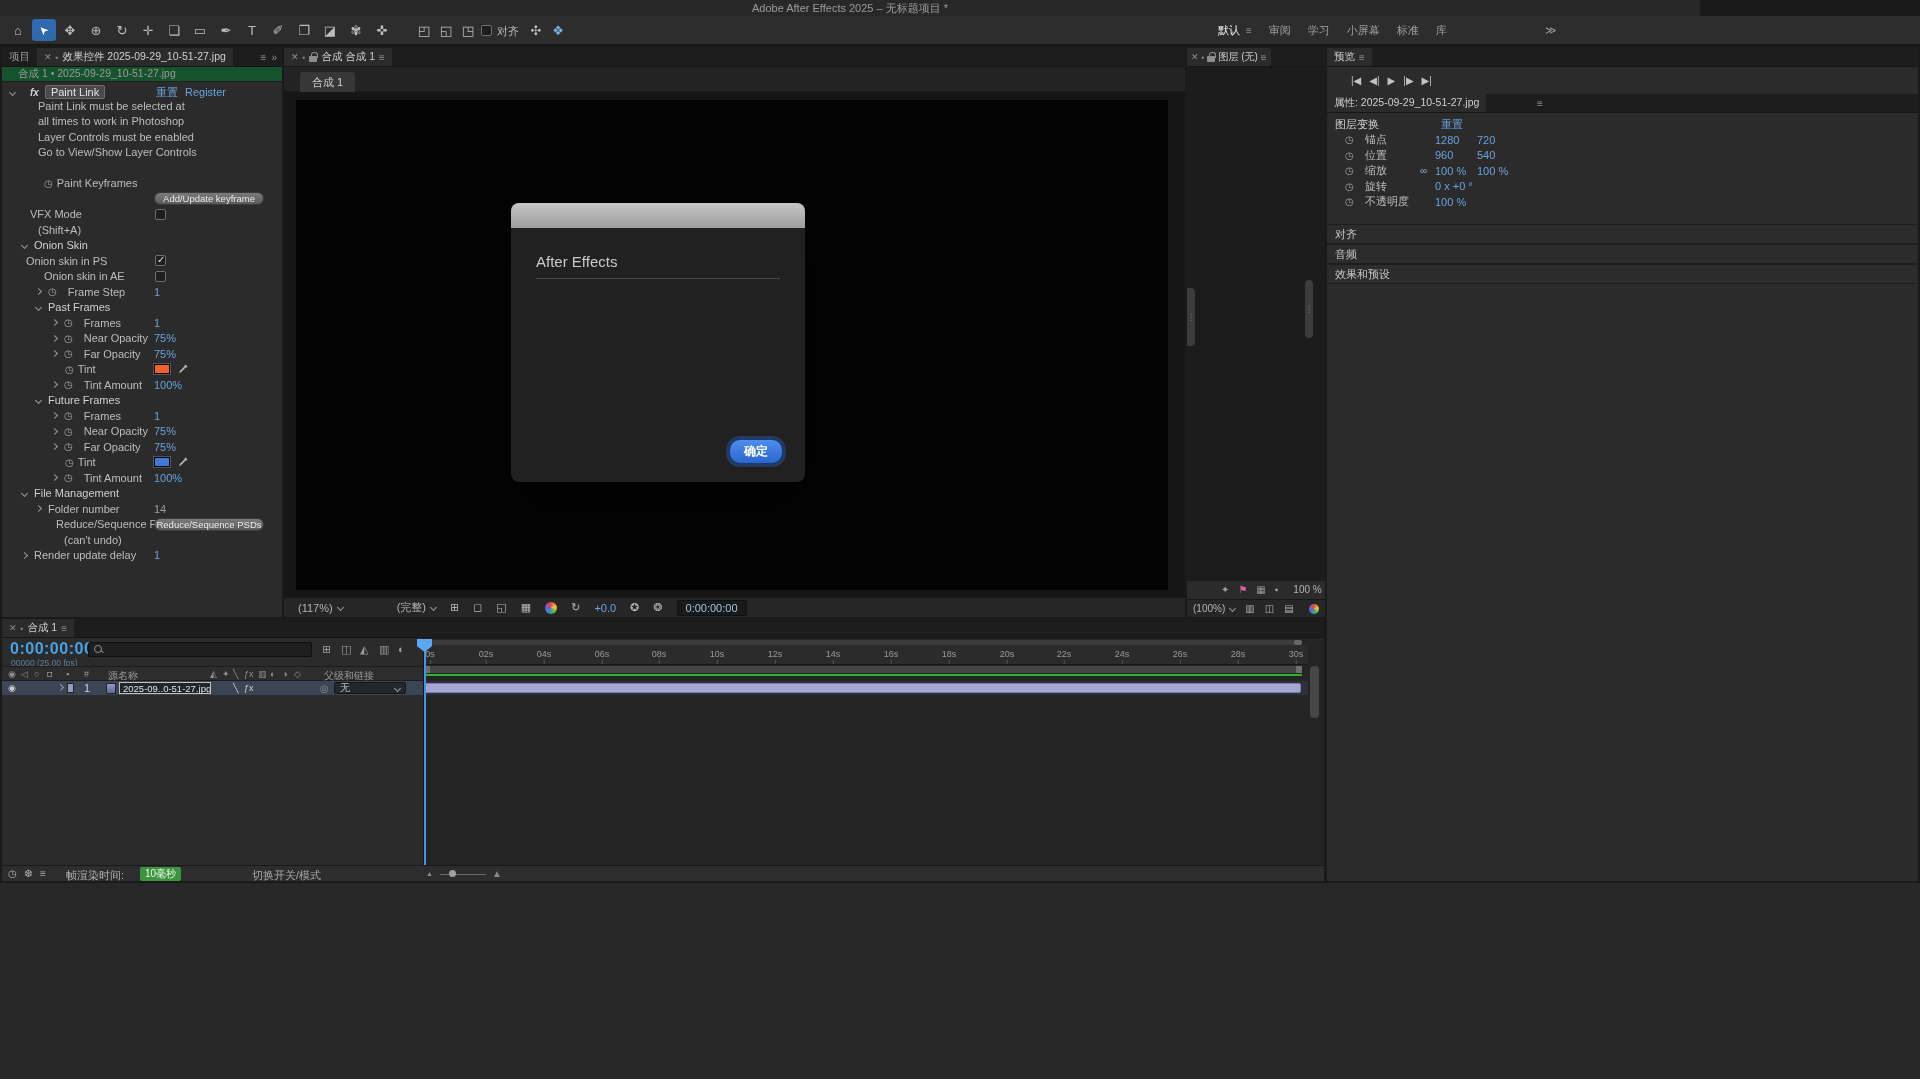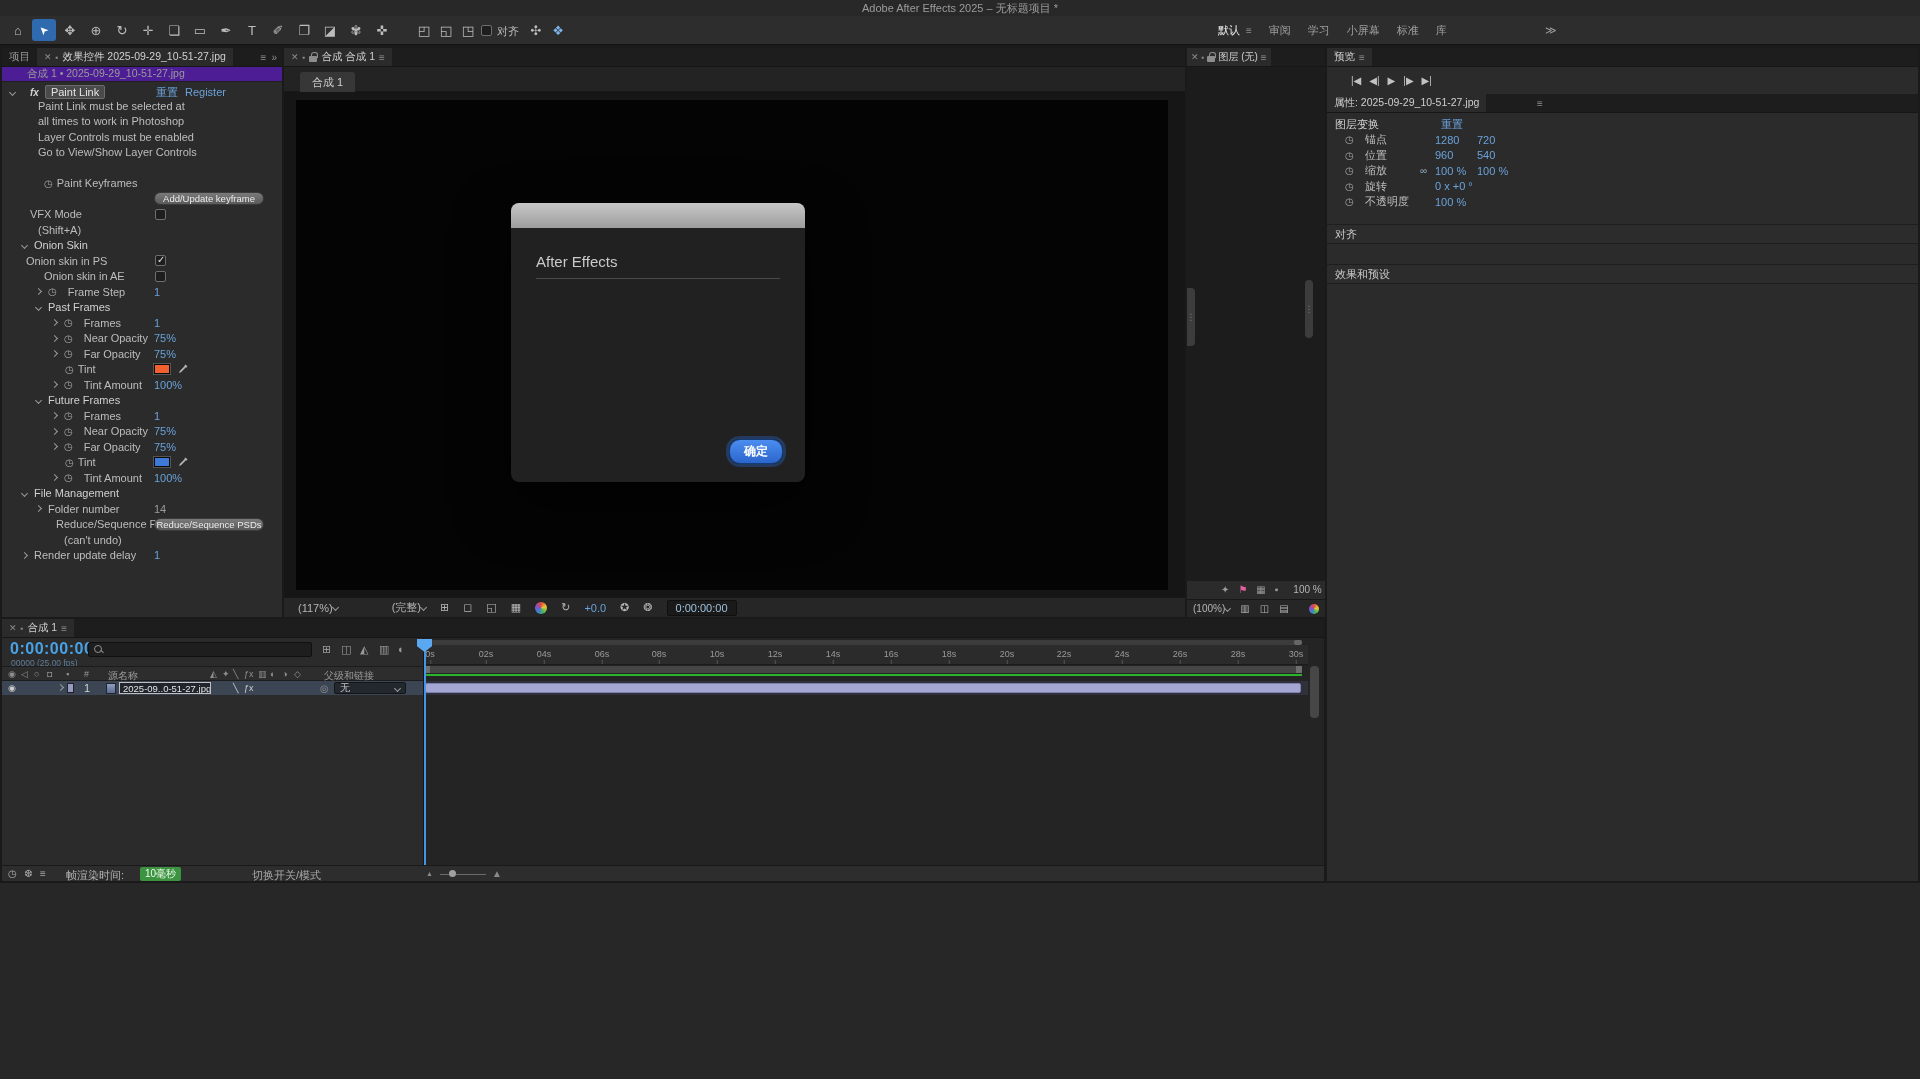--- a/index.html
+++ b/index.html
@@ -1,20 +1,20 @@
 <!DOCTYPE html>
 <html><head>
 <meta charset="utf-8">
 <style>
 *{margin:0;padding:0;box-sizing:border-box}
 body{position:relative;width:1920px;height:1079px;overflow:hidden;background:#272727;
  font-family:"Liberation Sans","DejaVu Sans",sans-serif;font-size:11px;color:#c3c3c3;}
 .abs{position:absolute}
 #appbg{position:absolute;left:0;top:0;width:1920px;height:883px;background:#1a1a1a}
-#titlebar{position:absolute;left:0;top:0;width:1920px;height:16px;background:#282828;
+#titlebar{position:absolute;left:0;top:0;width:1700px;height:16px;background:#282828;
  display:flex;align-items:center;justify-content:center;color:#9b9b9b;font-size:11px}
 #toolbar{position:absolute;left:0;top:16px;width:1920px;height:29px;background:#2d2d2d;border-bottom:1px solid #141414}
 .tool{position:absolute;top:3px;width:24px;height:22px;display:flex;align-items:center;justify-content:center;
  color:#bdbdbd;font-size:13px;border-radius:3px}
 .tool.sel{background:#2f69ae;color:#fff}
 .ws{color:#9f9f9f}
 .ws.on{color:#ececec}
 .panel{position:absolute;background:#2b2b2b;overflow:hidden}
 .tstrip{position:absolute;left:0;top:0;right:0;height:19px;background:#1d1d1d;display:flex;align-items:stretch;
  font-size:10.5px;color:#969696;border-bottom:1px solid #161616}
@@ -34,21 +34,21 @@
 .sw{color:#9f9f9f;font-size:10px;margin-right:4px;flex:none}
 .ecrow{position:relative;height:15.5px;display:flex;align-items:center;color:#bdbdbd}
 .ecrow .grp{color:#d0d0d0}
 .ecbtn{position:absolute;left:152px;top:1px;width:110px;height:13px;background:linear-gradient(#7a7a7a,#5a5a5a);
  border:1px solid #3a3a3a;border-radius:7px;color:#ececec;font-size:9.5px;display:flex;align-items:center;justify-content:center}
 .cbx{position:absolute;left:153px;top:2px;width:11px;height:11px;background:#1e1e1e;border:1px solid #6e6e6e;border-radius:2px}
 .cbx.on:before{content:"✓";position:absolute;left:1px;top:-2px;color:#e2e2e2;font-size:10px}
 .swatch{position:absolute;left:152px;top:2.5px;width:16px;height:10px;border:1px solid #090909;outline:1px solid #555}
 .dropper{position:absolute;left:176px;top:2px}
 .colico{position:absolute;color:#8f8f8f;font-size:9px;top:2px}
-.vdd{display:flex;align-items:center;color:#b5b5b5}
+.vdd{display:flex;align-items:center;gap:5px;color:#b5b5b5}
 .grip{position:absolute;width:8px;height:58px;background:#3c3c3c;border-radius:4px;color:#777;font-size:9px;
  display:flex;align-items:center;justify-content:center}
 .sect{position:absolute;left:0;right:0;height:20px;background:#2c2c2c;border-top:1px solid #1e1e1e;border-bottom:1px solid #1e1e1e;
  display:flex;align-items:center;padding-left:8px;color:#c9c9c9}
 .prow{position:relative;height:15.5px;display:flex;align-items:center;color:#bdbdbd}
 .pv{position:absolute;color:#6aa2da}
 .tick{position:absolute;top:4px;font-size:9px;color:#9a9a9a;transform:translateX(-50%)}
 .tick:after{content:"";position:absolute;left:50%;bottom:-5px;width:1px;height:4px;background:#555}
 .mag{position:relative;width:10px;height:10px;flex:none}
 .mag:before{content:"";position:absolute;left:0;top:0;width:6px;height:6px;border:1.3px solid #8f8f8f;border-radius:50%}
@@ -152,21 +152,21 @@
     <div class="tab on" style="max-width:216px;overflow:hidden">
       <span class="cx">✕</span>
       <span class="ticn">▪</span>
       <span style="overflow:hidden;text-overflow:ellipsis">效果控件 2025-09-29_10-51-27.jpg</span>
     </div>
     <div style="flex:1"></div>
     <span class="mi" style="align-self:center">≡</span>
     <span class="mi" style="align-self:center;padding:0 5px">»</span>
   </div>
 
-  <div class="abs" style="left:0;top:19px;right:0;height:15px;background:#4c1d95;border-bottom:1px solid #1f1f1f;display:flex;align-items:flex-start;padding-left:25px;font-size:10.5px;color:#9a9a9a">
+  <div class="abs" style="left:0;top:19px;right:0;height:15px;background:#14532d;border-bottom:1px solid #1f1f1f;display:flex;align-items:flex-start;padding-left:16px;font-size:10.5px;color:#9a9a9a">
     <span>合成 1 • 2025-09-29_10-51-27.jpg</span>
   </div>
 
   <div class="abs" style="left:0;top:36px;right:0;height:16px;display:flex;align-items:center">
     <span class="chev d" style="margin-left:8px"></span>
     <span style="margin-left:15px;font-style:italic;font-weight:bold;font-size:10px;color:#cfcfcf">fx</span>
     <span style="margin-left:6px;background:#4a4a4a;border:1px solid #6c6c6c;border-radius:2px;padding:0 5px;color:#e4e4e4">Paint Link</span>
     <span class="link abs" style="left:154px">重置</span>
     <span class="link abs" style="left:183px">Register</span>
   </div>
@@ -459,20 +459,23 @@
     <div class="prow">
       <span class="sw abs" style="left:18px">◷</span>
       <span class="abs" style="left:38px">不透明度</span>
       <span class="pv" style="left:108px">100 %</span>
     </div>
   </div>
 
   <div class="sect" style="top:176px">
       <span>对齐</span>
     </div>
+  <div class="sect" style="top:196px">
+      <span>音频</span>
+    </div>
   <div class="sect" style="top:216px">
       <span>效果和预设</span>
     </div>
 </div>
 
 <div class="panel" id="timeline" style="left:2px;top:619px;width:1322px;height:262px">
   <div class="tstrip">
     <div class="tab on">
       <span class="cx">✕</span>
       <span class="ticn">▪</span>

